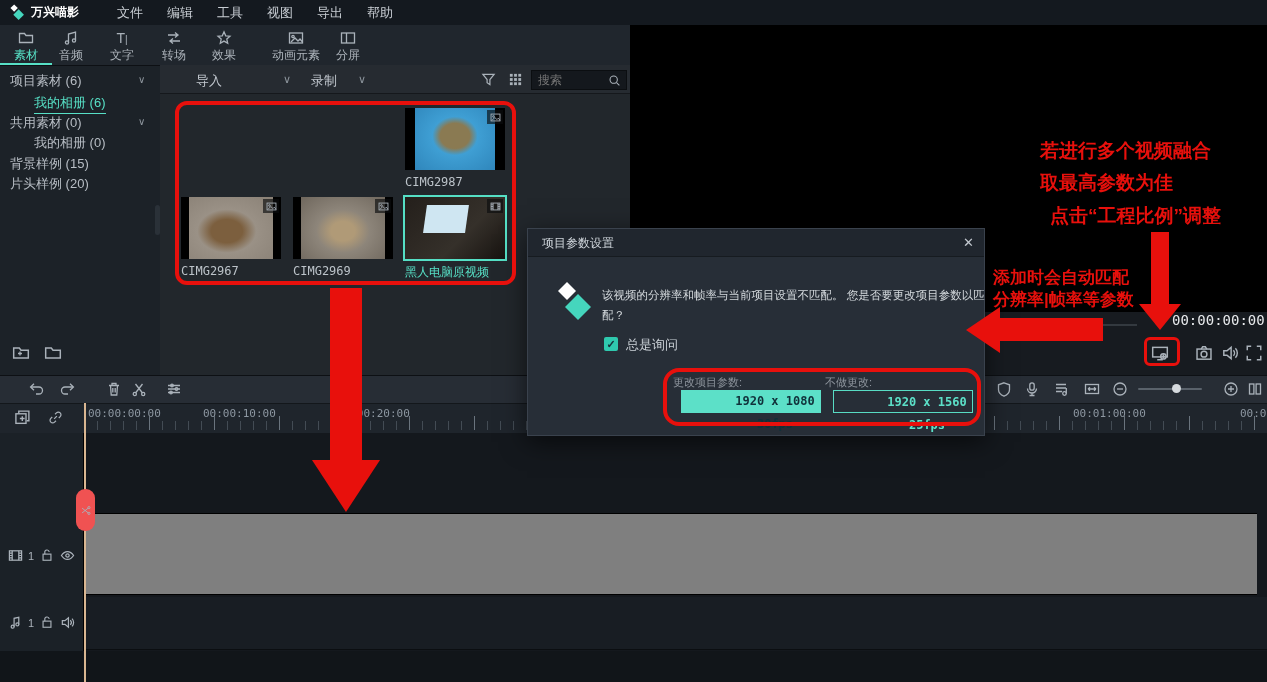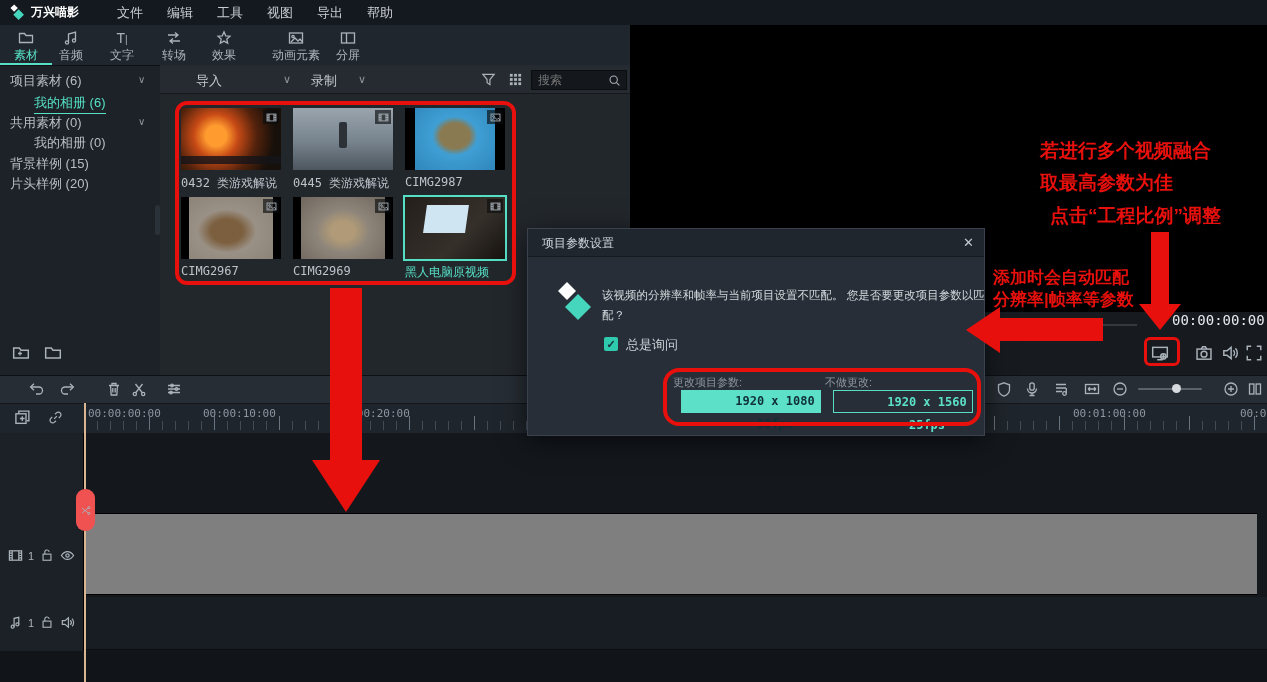--- a/index.html
+++ b/index.html
@@ -396,42 +396,20 @@
   <svg class="abs" style="left:508px;top:72px;width:15px;height:15px">
       <use href="#i-grid"></use>
     </svg>
   <div class="abs" id="search-box">
     <input placeholder="搜索" style="">
     <svg style="width:13px;height:13px">
         <use href="#i-search"></use>
       </svg>
   </div>
 
-  <div class="media-item abs" style="left:181px;top:108px">
-    <div class="thumb th1">
-        <div class="inner"></div>
-      <div class="badge">
-          <svg width="11" height="11">
-            <use href="#i-film"></use>
-          </svg>
-        </div>
-      </div>
-    <div class="m-label">0432 类游戏解说</div>
-  </div>
-  <div class="media-item abs" style="left:293px;top:108px">
-    <div class="thumb th2">
-        <div class="inner"></div>
-      <div class="badge">
-          <svg width="11" height="11">
-            <use href="#i-film"></use>
-          </svg>
-        </div>
-      </div>
-    <div class="m-label">0445 类游戏解说</div>
-  </div>
   <div class="media-item abs" style="left:405px;top:108px">
     <div class="thumb th3">
         <div class="inner"></div>
       <div class="badge">
           <svg width="11" height="11">
             <use href="#i-pic"></use>
           </svg>
         </div>
       </div>
     <div class="m-label">CIMG2987</div>

